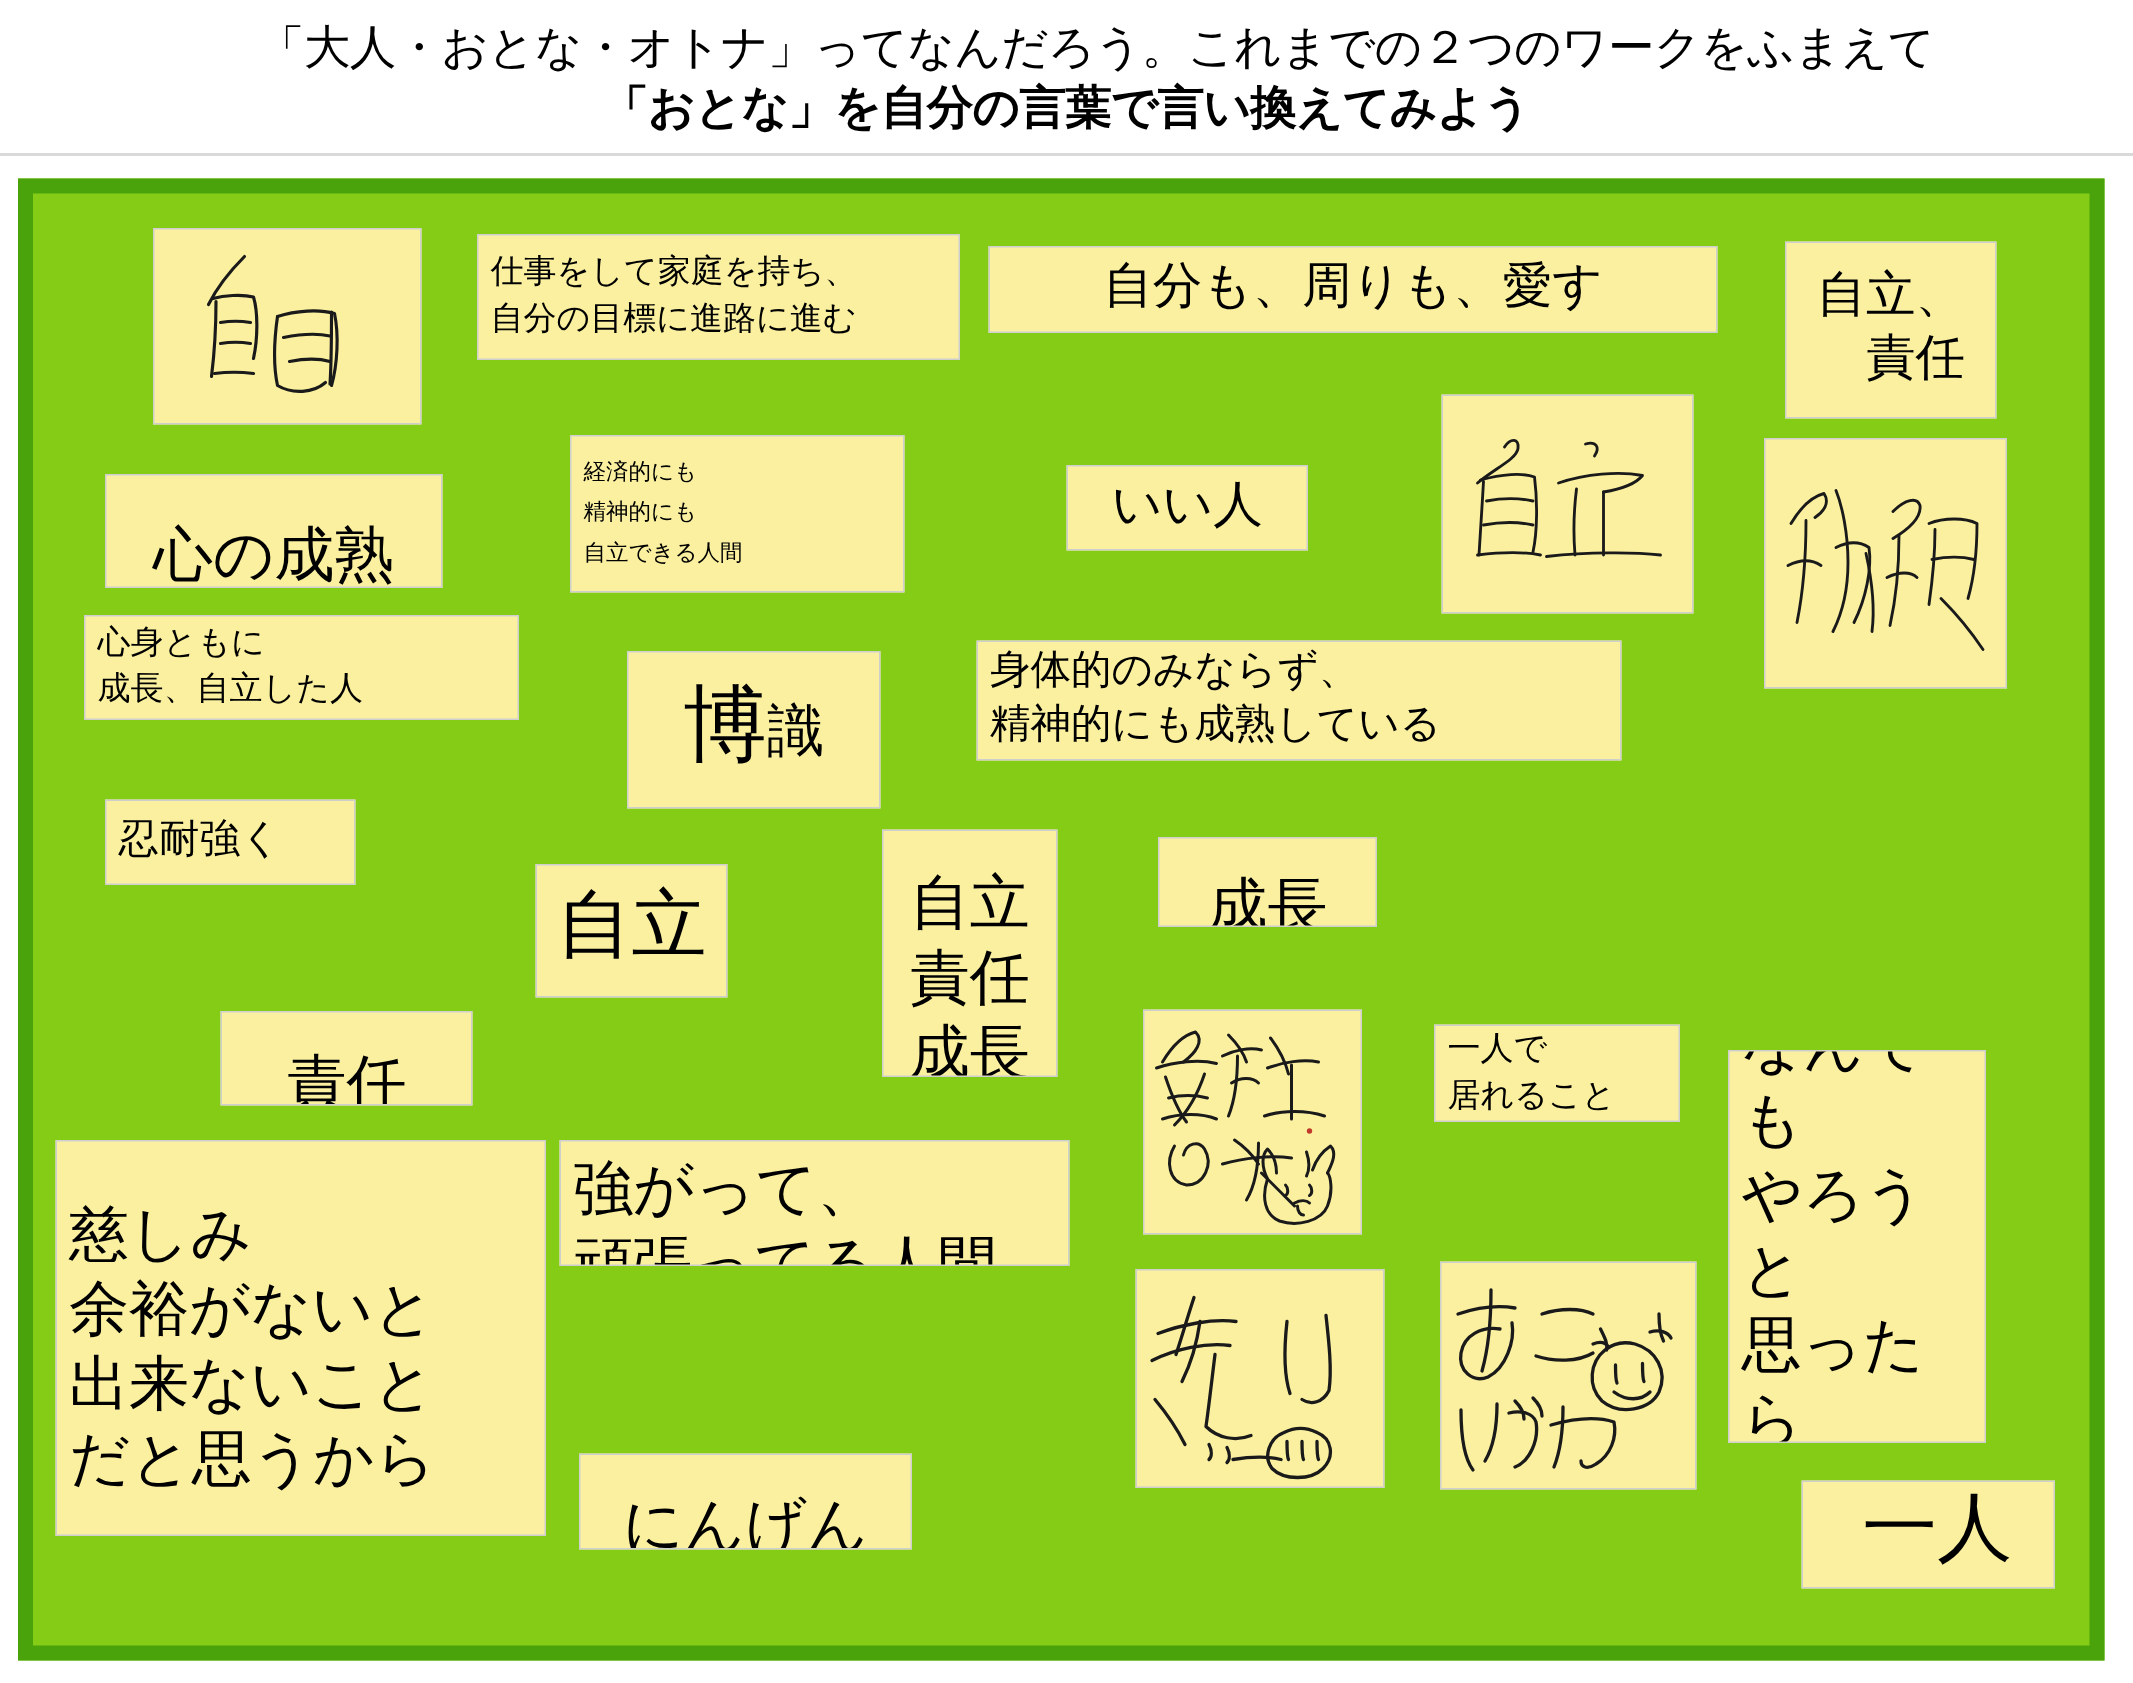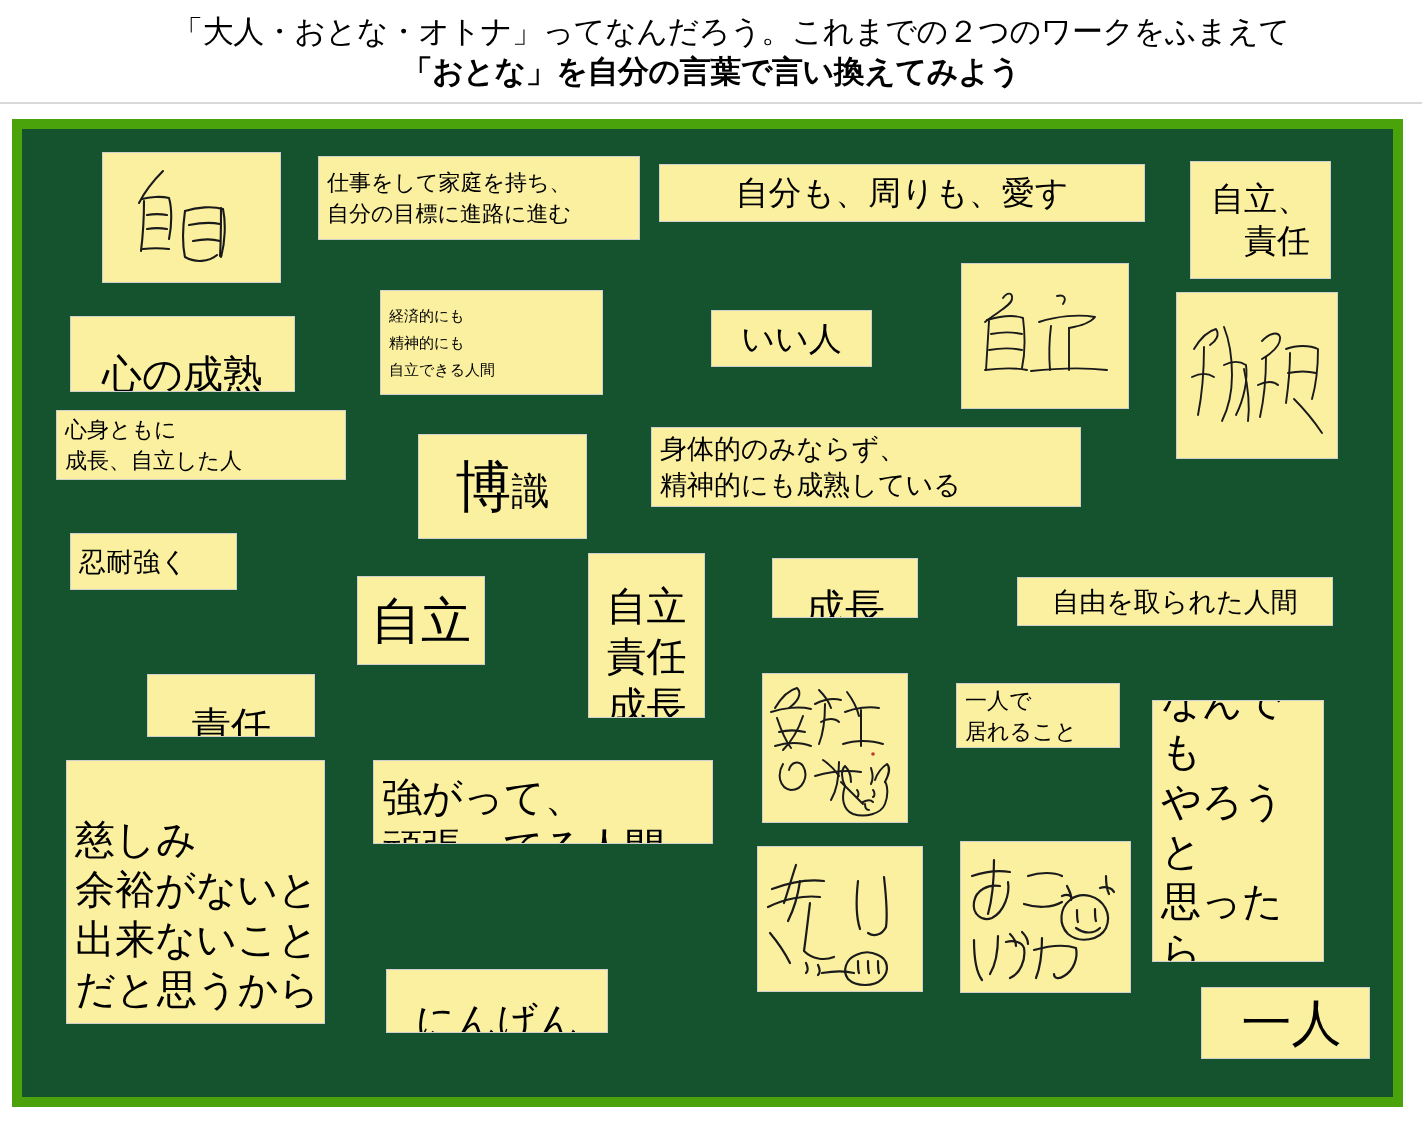--- a/index.html
+++ b/index.html
@@ -50,21 +50,22 @@
 
   
   .board-frame {
     position: absolute;
     left: 12px;
     top: 119px;
     width: 1391px;
     height: 988px;
     box-sizing: border-box;
     border: 10px solid #4ba30c;
-    background: #14532d;
+    background: #84cc16;
+    font-family: Liberation Mono, monospace;
   }
   .board {
     position: absolute;
     left: 0; top: 0;
     width: 100%;
     height: 100%;
   }
 
   
   .note {
@@ -230,23 +231,20 @@
     <div class="note align-center" style="left:566px; top:424px; width:117px; height:165px;">
       <span class="txt s-xl">自立
 責任
 成長</span>
     </div>
 
     <div class="note align-center" style="left:750px; top:429px; width:146px; height:60px;">
       <span class="txt s-xl">成長</span>
     </div>
 
-    <div class="note align-center" style="left:995px; top:448px; width:316px; height:49px;">
-      <span class="txt s-md">自由を取られた人間</span>
-    </div>
 
     <div class="note align-center" style="left:125px; top:545px; width:168px; height:63px;">
       <span class="txt s-xl">責任</span>
     </div>
 
     <div class="note hand" style="left:740px; top:544px; width:146px; height:150px;">
       <span>
         <svg width="136" height="140" viewBox="0 0 136 140" aria-hidden="true">
           <g fill="none" stroke="#1a1a1a" stroke-width="2" stroke-linecap="round" stroke-linejoin="round">
 
@@ -292,21 +290,21 @@
 居れること</span>
     </div>
 
     <div class="note align-left" style="left:1130px; top:571px; width:172px; height:262px;">
       <span class="txt s-xl">なんでも
 やろうと
 思ったら
 できる</span>
     </div>
 
-    <div class="note align-left top" style="left:44px; top:631px; width:259px; height:264px; padding-top:13px;">
+    <div class="note align-left top" style="left:15px; top:631px; width:327px; height:264px; padding-top:1px;">
       <span class="txt s-xl">慈しみ
 余裕がないと
 出来ないこと
 だと思うから</span>
     </div>
 
     <div class="note align-left" style="left:351px; top:631px; width:340px; height:84px;">
       <span class="txt s-xl">強がって、
 頑張ってる人間</span>
     </div>

